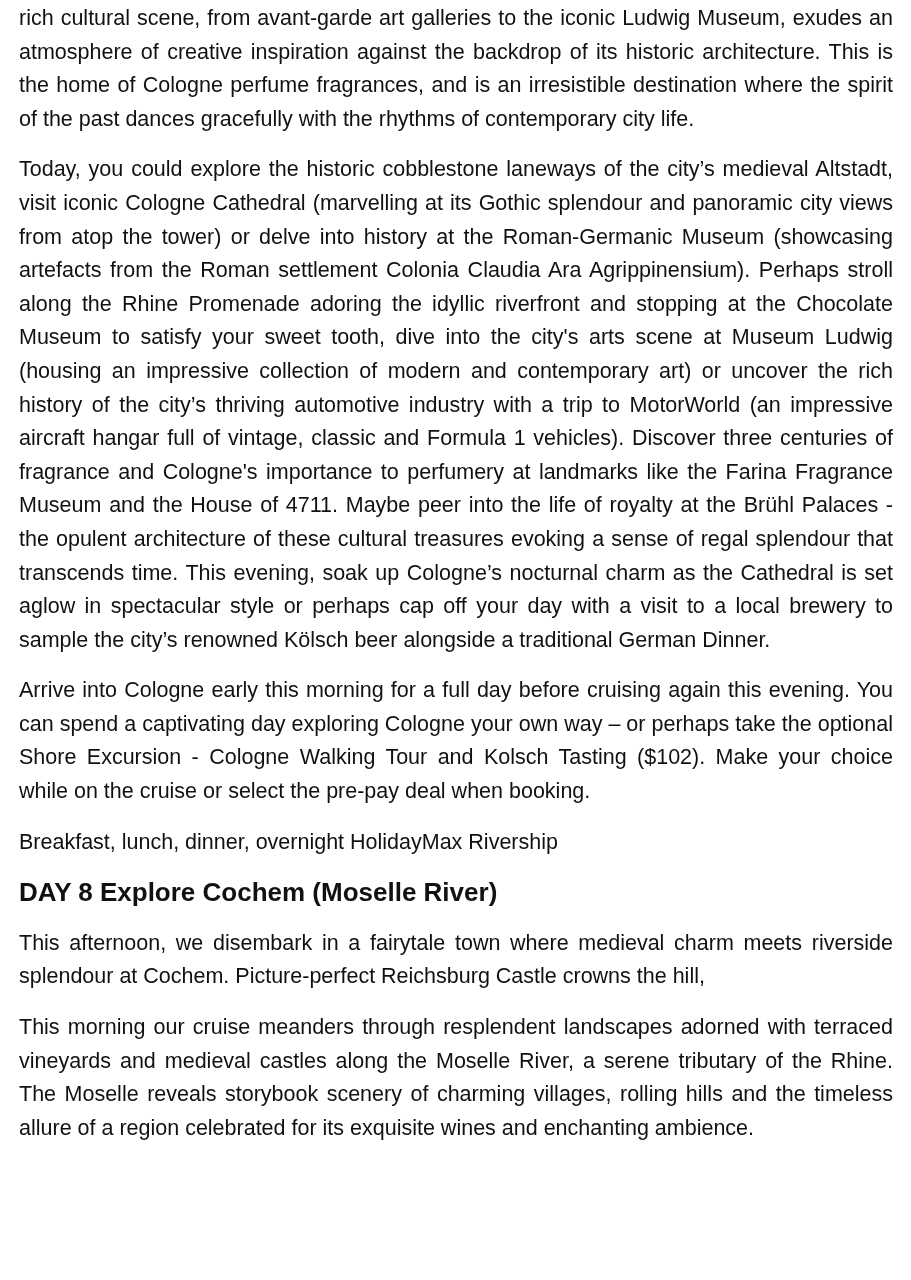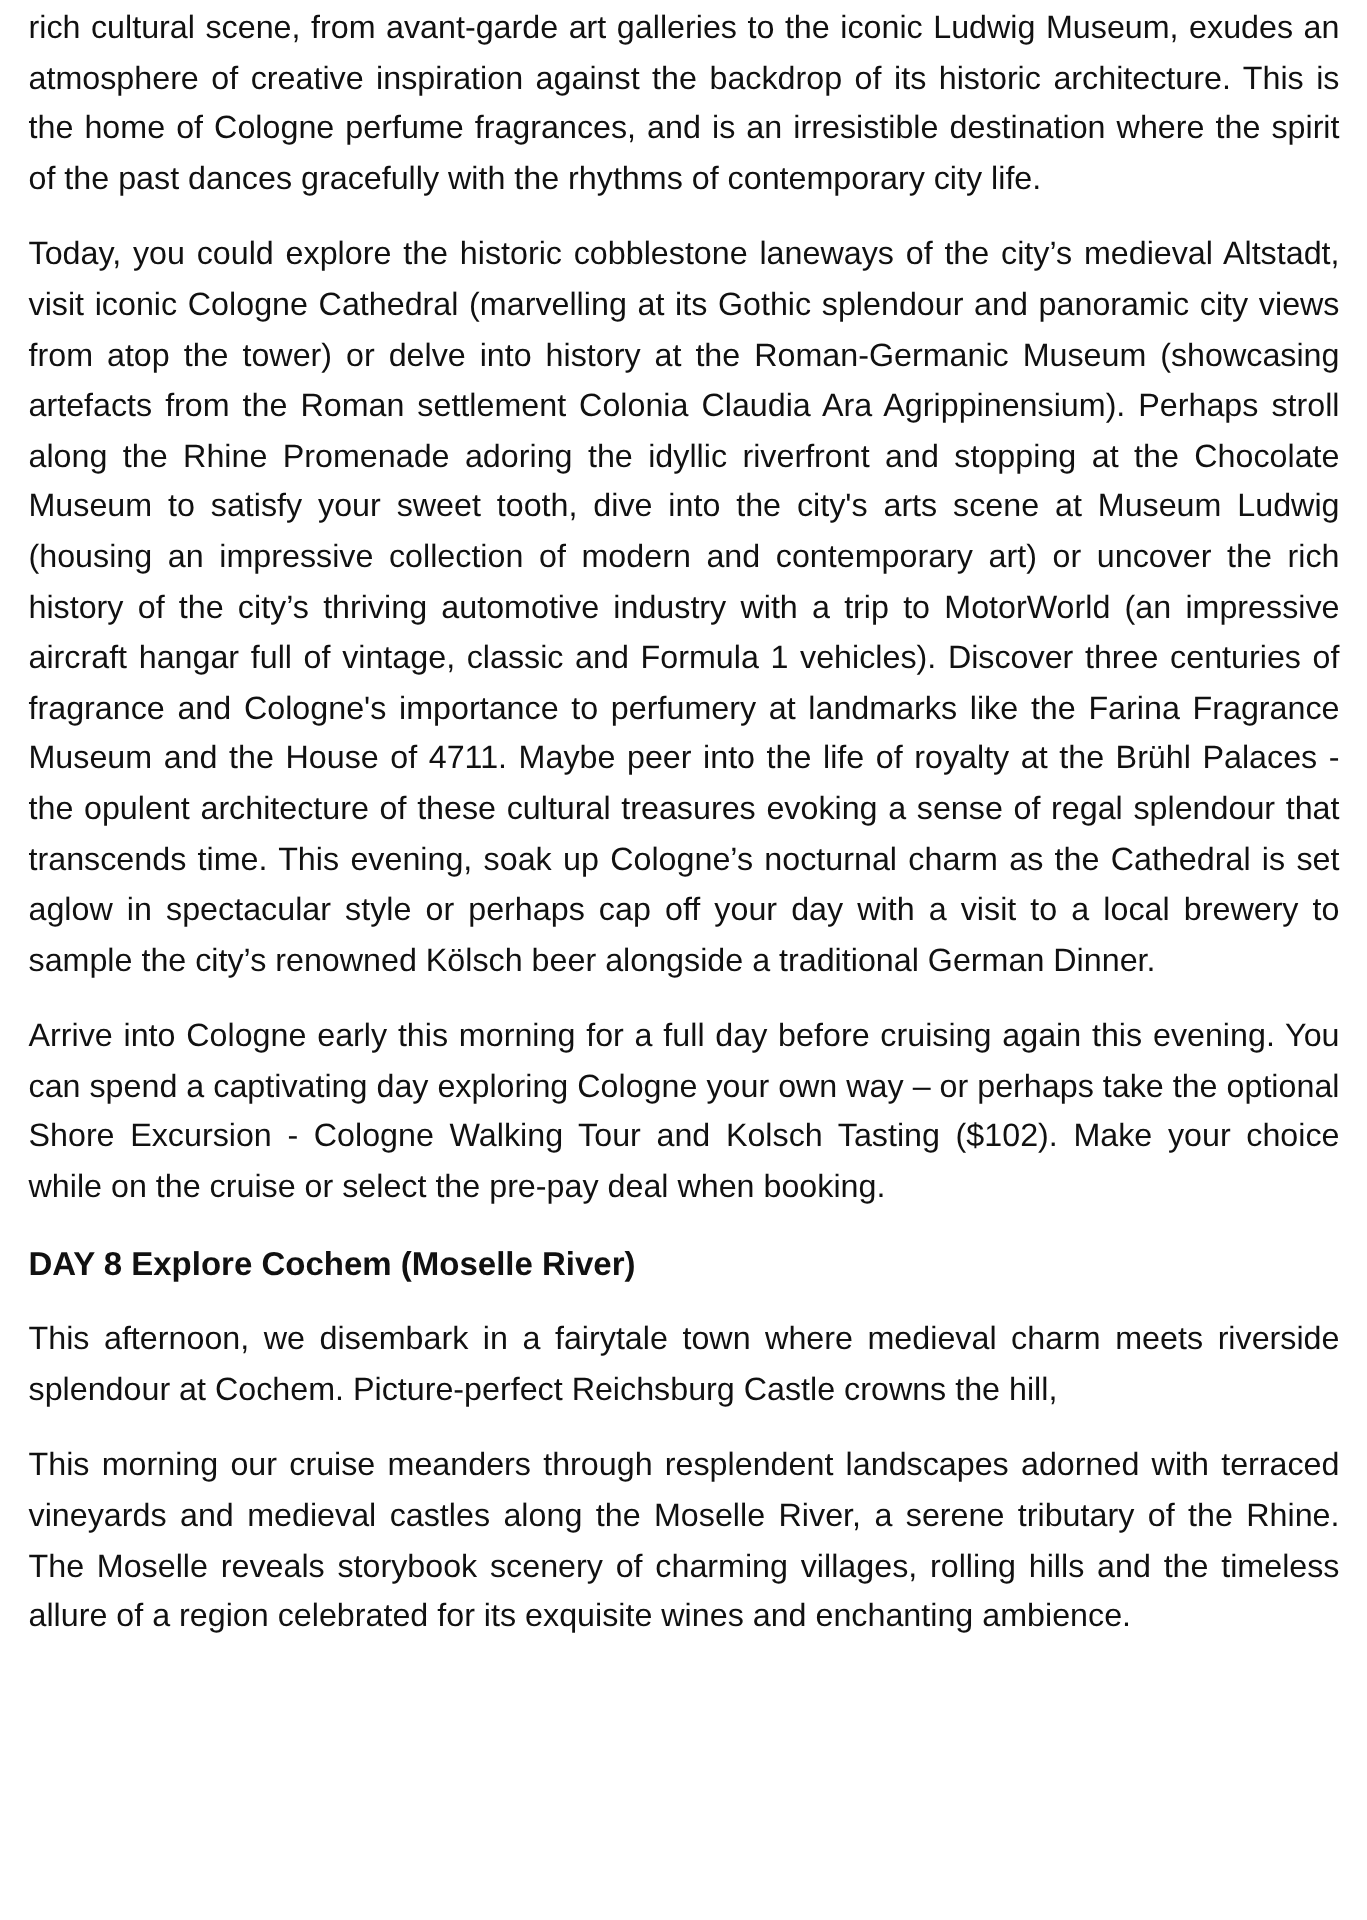--- a/index.html
+++ b/index.html
@@ -25,36 +25,37 @@
     overflow: hidden;
   }
   .doc-page p {
     margin: 0 0 17px 0;
     text-align: justify;
     text-justify: inter-word;
     font-weight: 400;
   }
   .doc-page h2.day-heading {
     margin: 0 0 17px 0;
-    font-size: 22px;
+    font-size: 26px;
     line-height: 33.6px;
     font-weight: 700;
     text-align: left;
     color: #111111;
   }
 </style>
 </head>
 <body>
 
 <div class="doc-page">
   <p>rich cultural scene, from avant-garde art galleries to the iconic Ludwig Museum, exudes an atmosphere of creative inspiration against the backdrop of its historic architecture. This is the home of Cologne perfume fragrances, and is an irresistible destination where the spirit of the past dances gracefully with the rhythms of contemporary city life.</p>
 
   <p>Today, you could explore the historic cobblestone laneways of the city’s medieval Altstadt, visit iconic Cologne Cathedral (marvelling at its Gothic splendour and panoramic city views from atop the tower) or delve into history at the Roman-Germanic Museum (showcasing artefacts from the Roman settlement Colonia Claudia Ara Agrippinensium). Perhaps stroll along the Rhine Promenade adoring the idyllic riverfront and stopping at the Chocolate Museum to satisfy your sweet tooth, dive into the city's arts scene at Museum Ludwig (housing an impressive collection of modern and contemporary art) or uncover the rich history of the city’s thriving automotive industry with a trip to MotorWorld (an impressive aircraft hangar full of vintage, classic and Formula 1 vehicles). Discover three centuries of fragrance and Cologne's importance to perfumery at landmarks like the Farina Fragrance Museum and the House of 4711. Maybe peer into the life of royalty at the Brühl Palaces - the opulent architecture of these cultural treasures evoking a sense of regal splendour that transcends time. This evening, soak up Cologne’s nocturnal charm as the Cathedral is set aglow in spectacular style or perhaps cap off your day with a visit to a local brewery to sample the city’s renowned Kölsch beer alongside a traditional German Dinner.</p>
 
   <p>Arrive into Cologne early this morning for a full day before cruising again this evening. You can spend a captivating day exploring Cologne your own way – or perhaps take the optional Shore Excursion - Cologne Walking Tour and Kolsch Tasting ($102). Make your choice while on the cruise or select the pre-pay deal when booking.</p>
 
+  <p>Breakfast, lunch, dinner, overnight HolidayMax Rivership</p>
 
   <h2 class="day-heading">DAY 8 Explore Cochem (Moselle River)</h2>
 
   <p>This afternoon, we disembark in a fairytale town where medieval charm meets riverside splendour at Cochem. Picture-perfect Reichsburg Castle crowns the hill,</p>
 
   <p>This morning our cruise meanders through resplendent landscapes adorned with terraced vineyards and medieval castles along the Moselle River, a serene tributary of the Rhine. The Moselle reveals storybook scenery of charming villages, rolling hills and the timeless allure of a region celebrated for its exquisite wines and enchanting ambience.</p>
 </div>
 
 </body></html>

